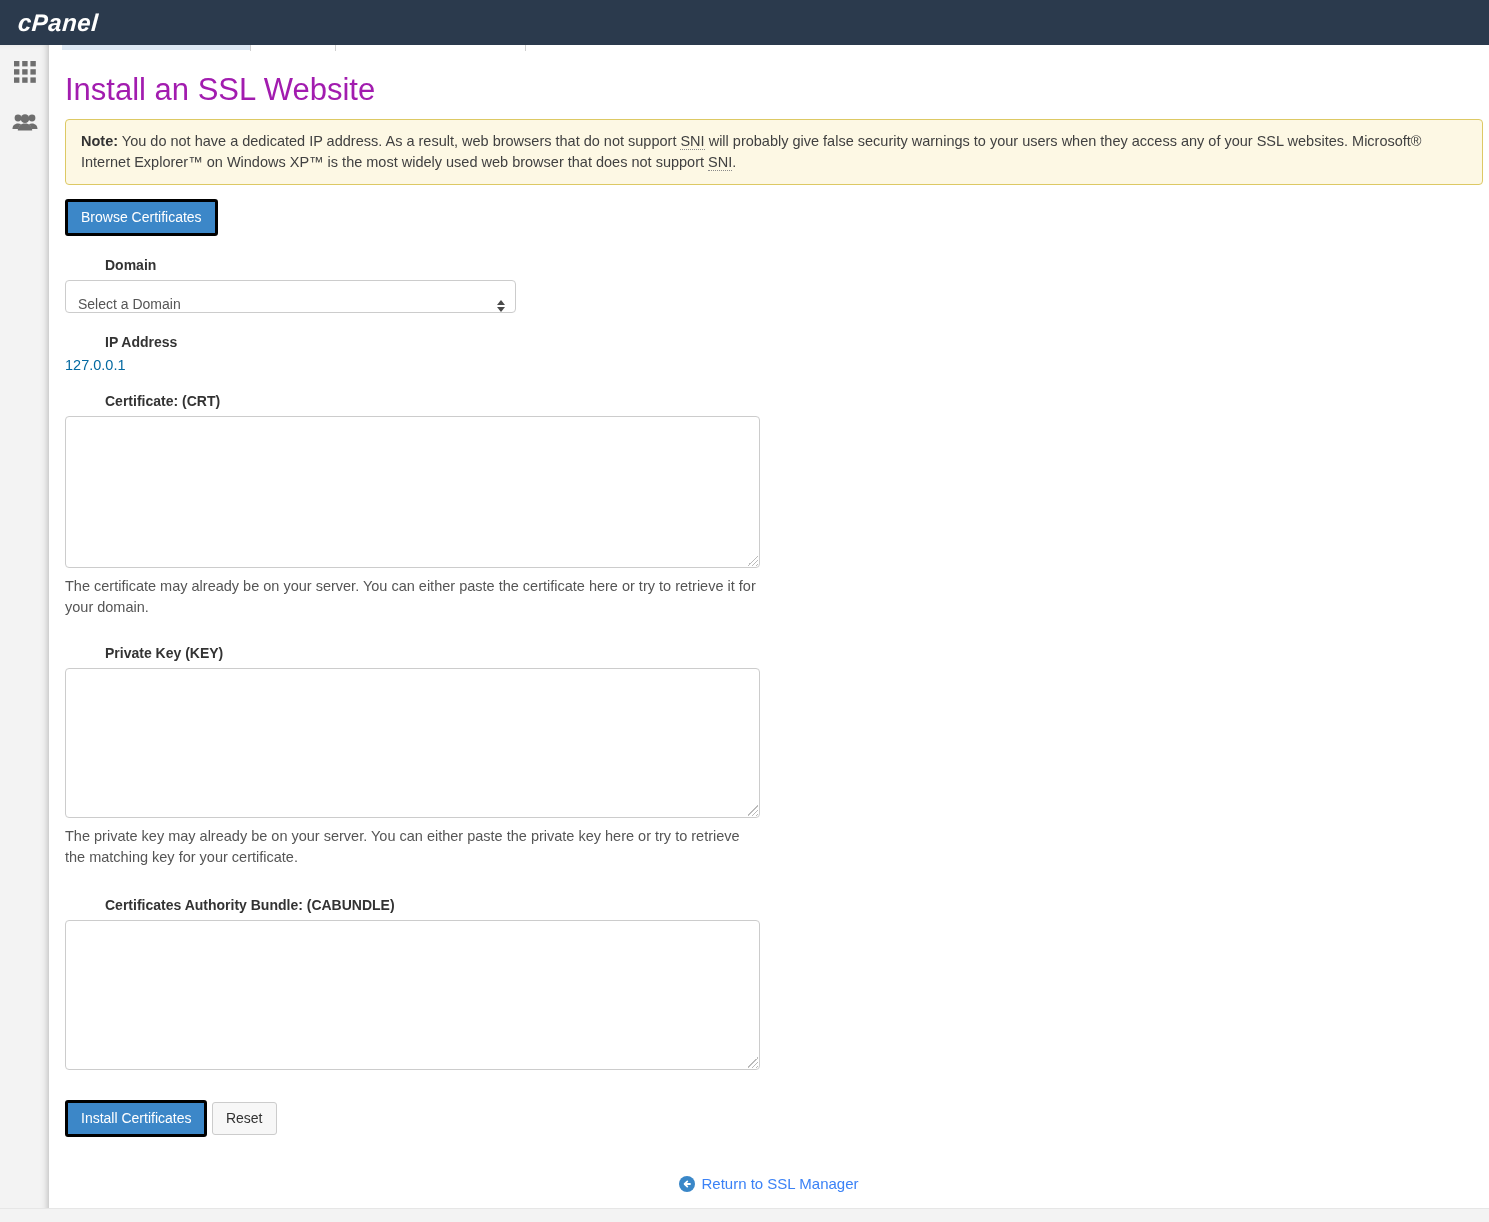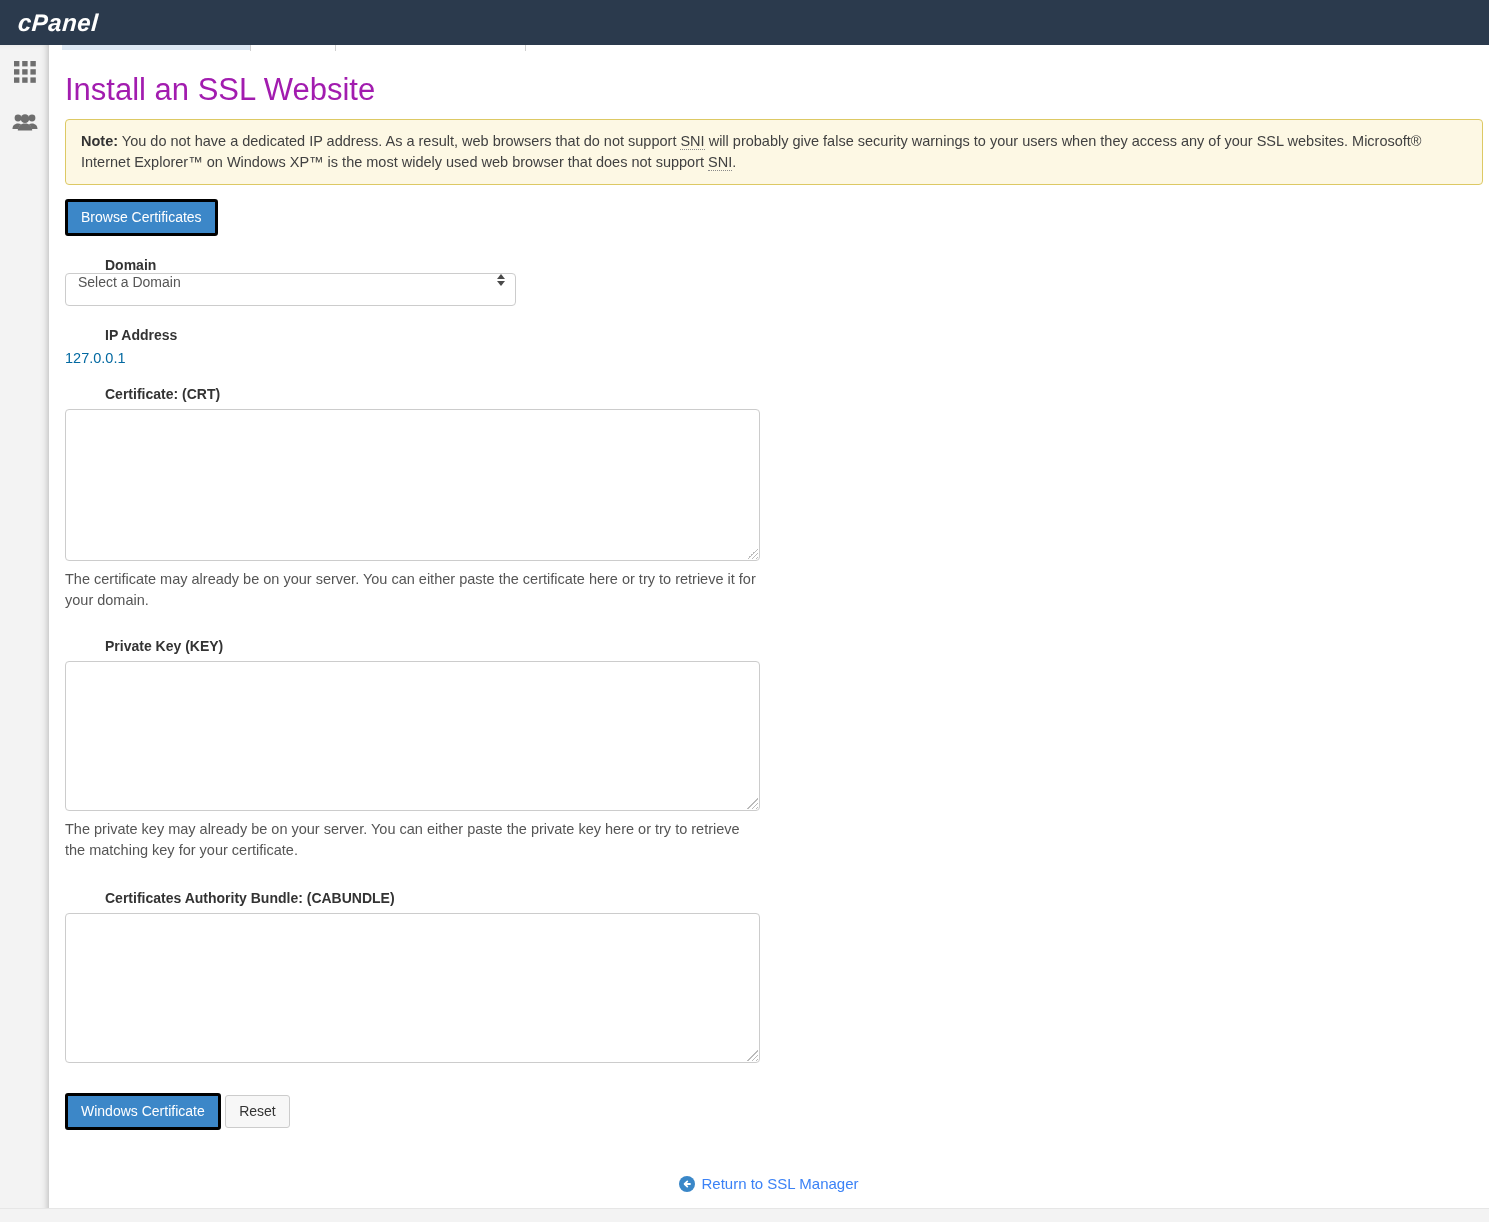--- a/index.html
+++ b/index.html
@@ -49,22 +49,22 @@
   .btn-default { background:#f7f7f7; border:1px solid #cccccc; color:#333; }
 
   .browse-btn { margin-top:14px; }
 
   .form-label { font-weight:bold; font-size:14px; color:#333; margin-top:21px;margin-left:40px; }
   .label-crt { margin-top:20px; }
   .label-key { margin-top:28px; }
   .label-cab { margin-top:30px; }
 
   .select-box {
-    width:451px; height:33px; background:#fff;
-    border:1px solid #cccccc; border-radius:4px; display:flex; align-items:flex-start;
+    margin-top:7px; width:451px; height:33px; background:#fff;
+    border:1px solid #cccccc; border-radius:4px; display:flex; align-items:flex-end;
     padding:0 10px 0 12px; font-size:14px; color:#555; cursor:pointer;
   }
   .select-box .sel-text { flex:1; }
   .stepper { display:flex; flex-direction:column; gap:2px; align-items:center; }
   .tri-up { width:0; height:0; border-left:4px solid transparent; border-right:4px solid transparent; border-bottom:5px solid #4a4a4a; }
   .tri-down { width:0; height:0; border-left:4px solid transparent; border-right:4px solid transparent; border-top:5px solid #4a4a4a; }
 
   .ip-value { font-size:14.5px; color:#0369a1; margin-top:7px; }
 
   .ta-wrap { position:relative; width:695px; margin-top:7px; }
@@ -177,21 +177,21 @@
     </div>
     <div class="help">The private key may already be on your server. You can either paste the private key here or try to retrieve the matching key for your certificate.</div>
 
     <div class="form-label label-cab">Certificates Authority Bundle: (CABUNDLE)</div>
     <div class="ta-wrap">
       <textarea class="ta-cab" style=""></textarea>
       <span class="grip"></span>
     </div>
 
     <div class="actions">
-      <span class="btn btn-primary">Windows Certificate</span>
+      <span class="btn btn-primary">Install Certificates</span>
       <span class="btn btn-default">Reset</span>
     </div>
   </div>
 </div>
 
 <div class="return-row">
   <a class="return-link">
     <svg width="16" height="16" viewBox="0 0 16 16">
       <circle cx="8" cy="8" r="8" fill="#3a87c8"></circle>
       <path d="M11 8 H5.8 M8.3 5.4 L5.6 8 l2.7 2.6" stroke="#ffffff" stroke-width="1.8" fill="none" stroke-linecap="round" stroke-linejoin="round"></path>

